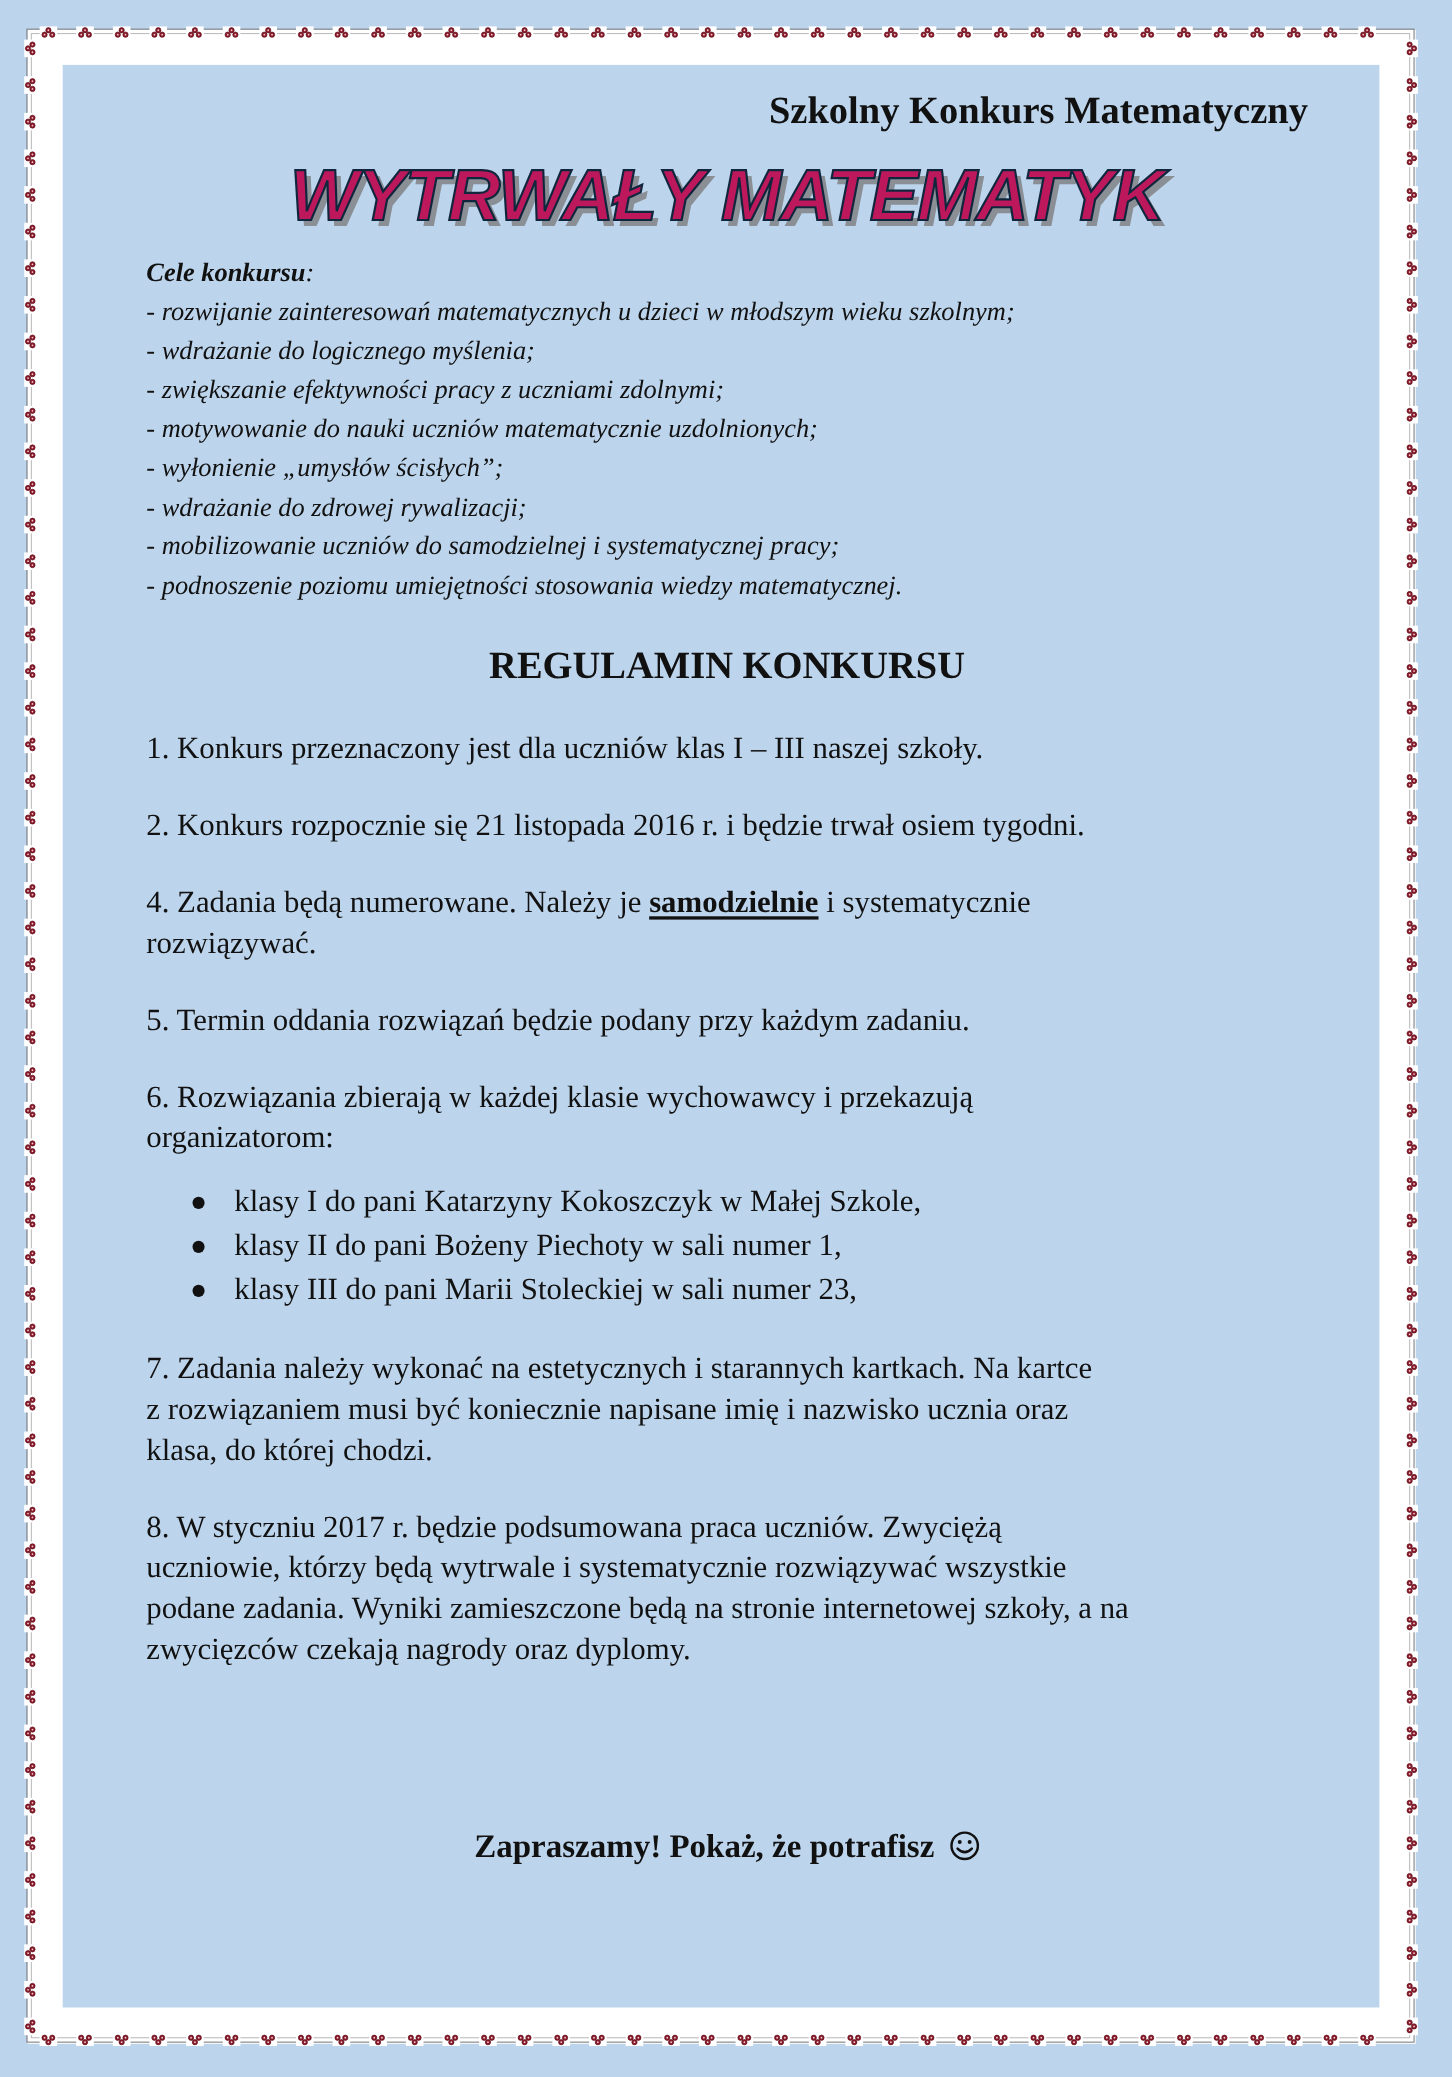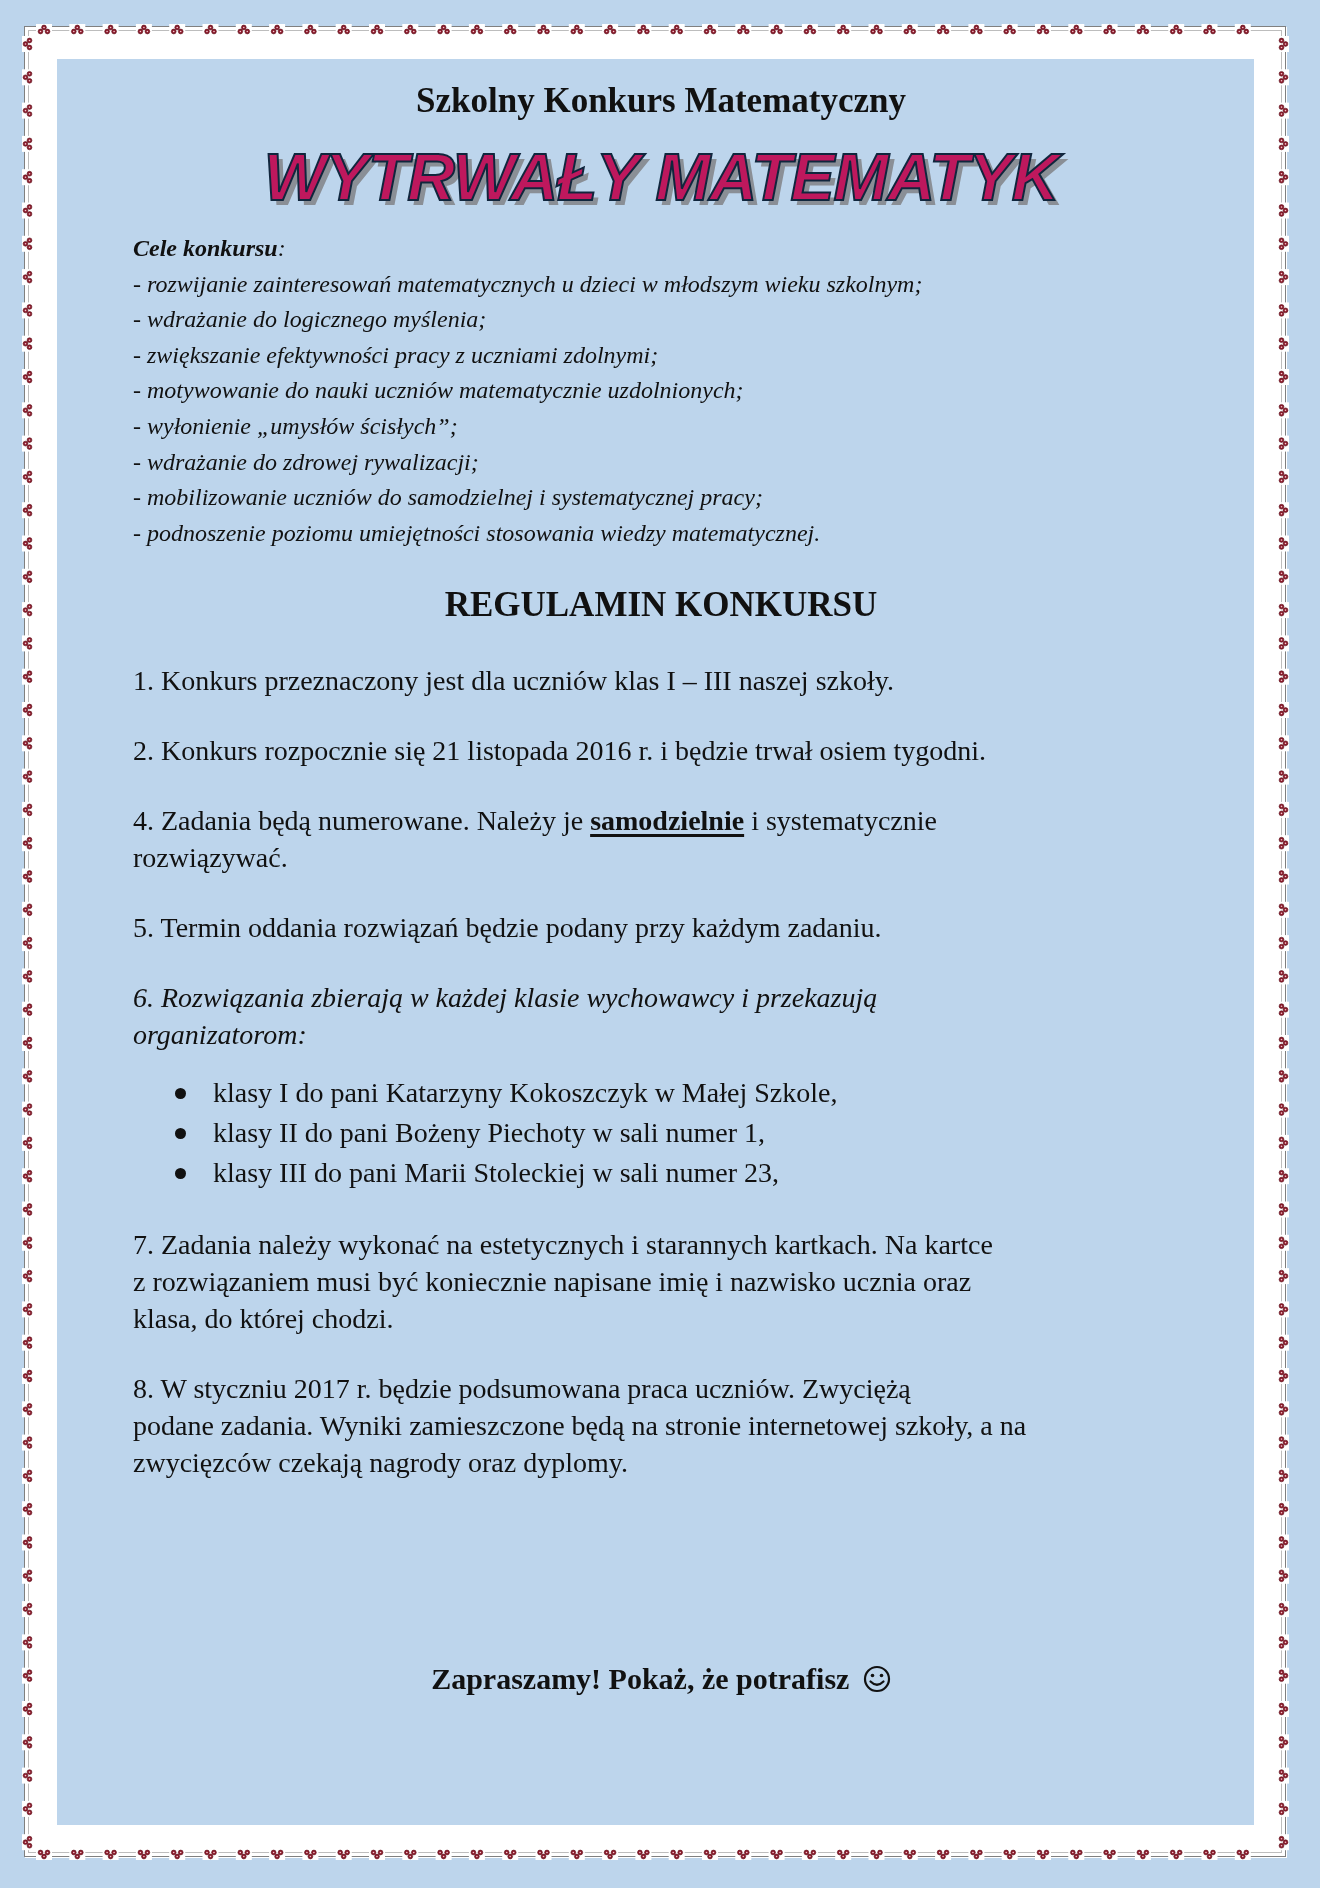--- a/index.html
+++ b/index.html
@@ -21,21 +21,21 @@
     position: absolute; left: 28px; top: 30px; width: 1254px; height: 1823px;
     border: 1.5px solid #bdbdbd; box-sizing: border-box;
   }
   .ornaments { position: absolute; left: 0; top: 0; width: 1320px; height: 1888px; pointer-events: none; }
   .panel {
     position: absolute; left: 57px; top: 59px; width: 1197px; height: 1766px;
     background: #bdd5ec;
   }
   .content { position: absolute; left: 133px; top: 59px; width: 1060px; }
   .subtitle {
-    position: absolute; left: 0; width: 1056px; top: 20px; text-align: center;
+    position: absolute; left: 0; width: 1056px; top: 20px; text-align: right;
     font-size: 35px; font-weight: bold; line-height: 44px;
   }
   .wordart {
     position: absolute; left: 0; width: 1056px; top: 78px; text-align: center;
     font-family: "Liberation Sans", sans-serif; font-weight: bold; font-style: italic;
     font-size: 66px; line-height: 80px; letter-spacing: -1px;
     color: #be185d;
     -webkit-text-stroke: 2px #10263d;
     text-shadow: 5px 5px 0 #8a8f96;
     transform: scaleY(1.0);
@@ -1758,36 +1758,37 @@
     <div class="rule">
       <span class="line">2. Konkurs rozpocznie się 21 listopada 2016 r. i będzie trwał osiem tygodni.</span>
     </div>
     <div class="rule">
       <span class="line"><span>4. Zadania będą numerowane. Należy je </span><span class="underline-bold">samodzielnie</span><span> i systematycznie</span></span>
       <span class="line">rozwiązywać.</span>
     </div>
     <div class="rule">
       <span class="line">5. Termin oddania rozwiązań będzie podany przy każdym zadaniu.</span>
     </div>
-    <div class="rule" style="margin-bottom:22px;font-style:italic;">
+    <div class="rule" style="margin-bottom:22px;">
       <span class="line">6. Rozwiązania zbierają w każdej klasie wychowawcy i przekazują</span>
       <span class="line">organizatorom:</span>
     </div>
     <ul class="bullets">
       <li><span class="dot"></span><span>klasy I do pani Katarzyny Kokoszczyk w Małej Szkole,</span></li>
       <li><span class="dot"></span><span>klasy II do pani Bożeny Piechoty w sali numer 1,</span></li>
       <li><span class="dot"></span><span>klasy III do pani Marii Stoleckiej w sali numer 23,</span></li>
     </ul>
     <div class="rule">
       <span class="line">7. Zadania należy wykonać na estetycznych i starannych kartkach. Na kartce</span>
       <span class="line">z rozwiązaniem musi być koniecznie napisane imię i nazwisko ucznia oraz</span>
       <span class="line">klasa, do której chodzi.</span>
     </div>
     <div class="rule">
       <span class="line">8. W styczniu 2017 r. będzie podsumowana praca uczniów. Zwyciężą</span>
+      <span class="line">uczniowie, którzy będą wytrwale i systematycznie rozwiązywać wszystkie</span>
       <span class="line">podane zadania. Wyniki zamieszczone będą na stronie internetowej szkoły, a na</span>
       <span class="line">zwycięzców czekają nagrody oraz dyplomy.</span>
     </div>
   </div>
 
   <div class="closing">
     <span>Zapraszamy! Pokaż, że potrafisz</span>
     <svg class="smiley" width="28" height="28" viewBox="0 0 28 28">
       <circle cx="14" cy="14" r="12" fill="none" stroke="#111" stroke-width="2.2"></circle>
       <circle cx="9.5" cy="10.5" r="1.8" fill="#111"></circle>

